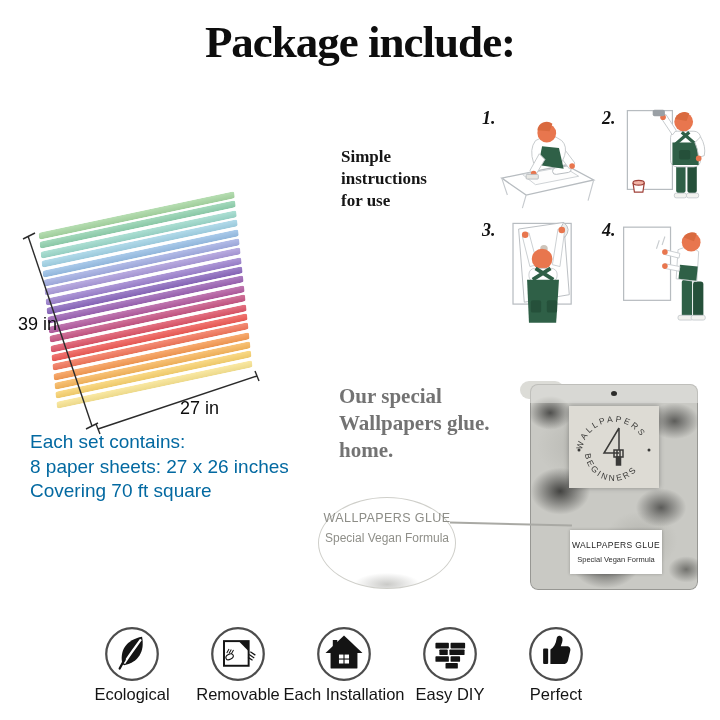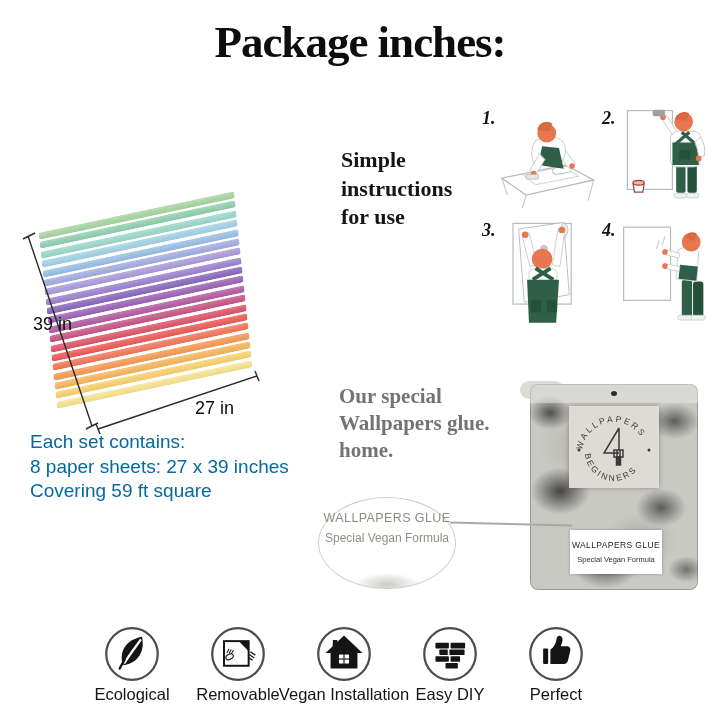--- a/index.html
+++ b/index.html
@@ -9,27 +9,27 @@
   .page-title{position:absolute;left:0;right:0;top:16px;text-align:center;
     font-family:"Liberation Serif",serif;font-weight:700;font-size:45px;letter-spacing:-1px;color:#0d0d0d;}
   
   .sheet{position:absolute;left:44px;top:209px;width:204px;height:190px;
     transform:rotate(-12deg) skewX(-6deg);transform-origin:center;background:#fff;
     display:flex;flex-direction:column;justify-content:space-between;
     padding:3px 2px 11px 2px;box-sizing:border-box;}
   .stripe{height:7px;border-radius:4px/2px;
     background-image:linear-gradient(rgba(255,255,255,.18),rgba(0,0,0,.05));}
   .dims-svg{position:absolute;left:14px;top:196px;}
-  .dim-label{position:absolute;font-size:18px;color:#0c0c0c;margin-left:15px;}
+  .dim-label{position:absolute;font-size:18px;color:#0c0c0c;}
   .dim-h{left:18px;top:314px;}
   .dim-w{left:180px;top:398px;}
   .contains-text{position:absolute;left:30px;top:430px;font-size:19px;line-height:1.3;color:#0369a1;}
   
   .instructions-heading{position:absolute;left:341px;top:146px;
-    font-family:"Liberation Serif",serif;font-weight:700;font-size:22px;line-height:1.3;color:#151515;}
+    font-family:"Liberation Serif",serif;font-weight:700;font-size:17px;line-height:1.3;color:#151515;}
   .steps-grid{position:absolute;left:476px;top:104px;width:240px;
     display:grid;grid-template-columns:120px 120px;grid-template-rows:112px 130px;}
   .step{display:flex;align-items:flex-start;}
   .step-number{font-family:"Liberation Serif",serif;font-style:italic;font-weight:700;
     font-size:18px;color:#131313;margin:4px 2px 0 6px;flex:none;}
   .step svg{display:block;}
   
   .glue-heading{position:absolute;left:339px;top:383px;
     font-family:Liberation Serif, serif;font-weight:700;font-size:21px;line-height:1.28;color:#737373;}
   .package-wrap{position:absolute;left:530px;top:384px;width:168px;height:206px;}
@@ -71,21 +71,21 @@
     display:flex;justify-content:space-between;}
   .feature{width:100px;flex:none;display:flex;flex-direction:column;align-items:center;gap:3px;}
   .feature svg{display:block;}
   .feature-label{font-size:16.5px;color:#141414;white-space:nowrap;text-align:center;}
 </style>
 </head>
 <body>
 
 <div class="stage">
 
-  <div class="page-title">Package inches:</div>
+  <div class="page-title">Package include:</div>
 
   <div class="sheet">
       <div class="stripe" style="background-color: rgb(167, 215, 162);"></div>
       <div class="stripe" style="background-color: rgb(144, 209, 174);"></div>
       <div class="stripe" style="background-color: rgb(156, 217, 203);"></div>
       <div class="stripe" style="background-color: rgb(162, 211, 230);"></div>
       <div class="stripe" style="background-color: rgb(152, 191, 230);"></div>
       <div class="stripe" style="background-color: rgb(163, 174, 227);"></div>
       <div class="stripe" style="background-color: rgb(171, 155, 219);"></div>
       <div class="stripe" style="background-color: rgb(157, 130, 207);"></div>
@@ -110,22 +110,22 @@
       <line x1="84" y1="233" x2="243" y2="180"></line>
       <line x1="82" y1="228" x2="86" y2="238"></line>
       <line x1="241" y1="175" x2="245" y2="185"></line>
     </g>
   </svg>
   <div class="dim-label dim-h">39 in</div>
   <div class="dim-label dim-w">27 in</div>
 
   <div class="contains-text">
     <div>Each set contains:</div>
-    <div>8 paper sheets: 27 x 39 inches</div>
-    <div>Covering 59 ft square</div>
+    <div>8 paper sheets: 27 x 26 inches</div>
+    <div>Covering 70 ft square</div>
   </div>
 
   <div class="instructions-heading">
     <div>Simple</div>
     <div>instructions</div>
     <div>for use</div>
   </div>
 
   <div class="steps-grid">
 
@@ -287,21 +287,21 @@
       <svg width="56" height="56" viewBox="0 0 100 100">
         <circle cx="50" cy="50" r="46" fill="#fff" stroke="#4d4d4d" stroke-width="4"></circle>
         <rect x="30" y="25" width="8" height="15" fill="#141414"></rect>
         <polygon points="50,17 17,48 83,48" fill="#141414"></polygon>
         <rect x="26" y="46" width="48" height="30" rx="1.5" fill="#141414"></rect>
         <rect x="41" y="51" width="8" height="7" fill="#fff"></rect>
         <rect x="51" y="51" width="8" height="7" fill="#fff"></rect>
         <rect x="41" y="60" width="8" height="7" fill="#fff"></rect>
         <rect x="51" y="60" width="8" height="7" fill="#fff"></rect>
       </svg>
-      <div class="feature-label">Vegan Installation</div>
+      <div class="feature-label">Each Installation</div>
     </div>
 
     <div class="feature">
       <svg width="56" height="56" viewBox="0 0 100 100">
         <circle cx="50" cy="50" r="46" fill="#fff" stroke="#4d4d4d" stroke-width="4"></circle>
         <g fill="#141414">
           <rect x="24" y="30" width="24" height="10" rx="1.5"></rect>
           <rect x="51" y="30" width="26" height="10" rx="1.5"></rect>
           <rect x="31" y="42" width="15" height="10" rx="1.5"></rect>
           <rect x="49" y="42" width="27" height="10" rx="1.5"></rect>

